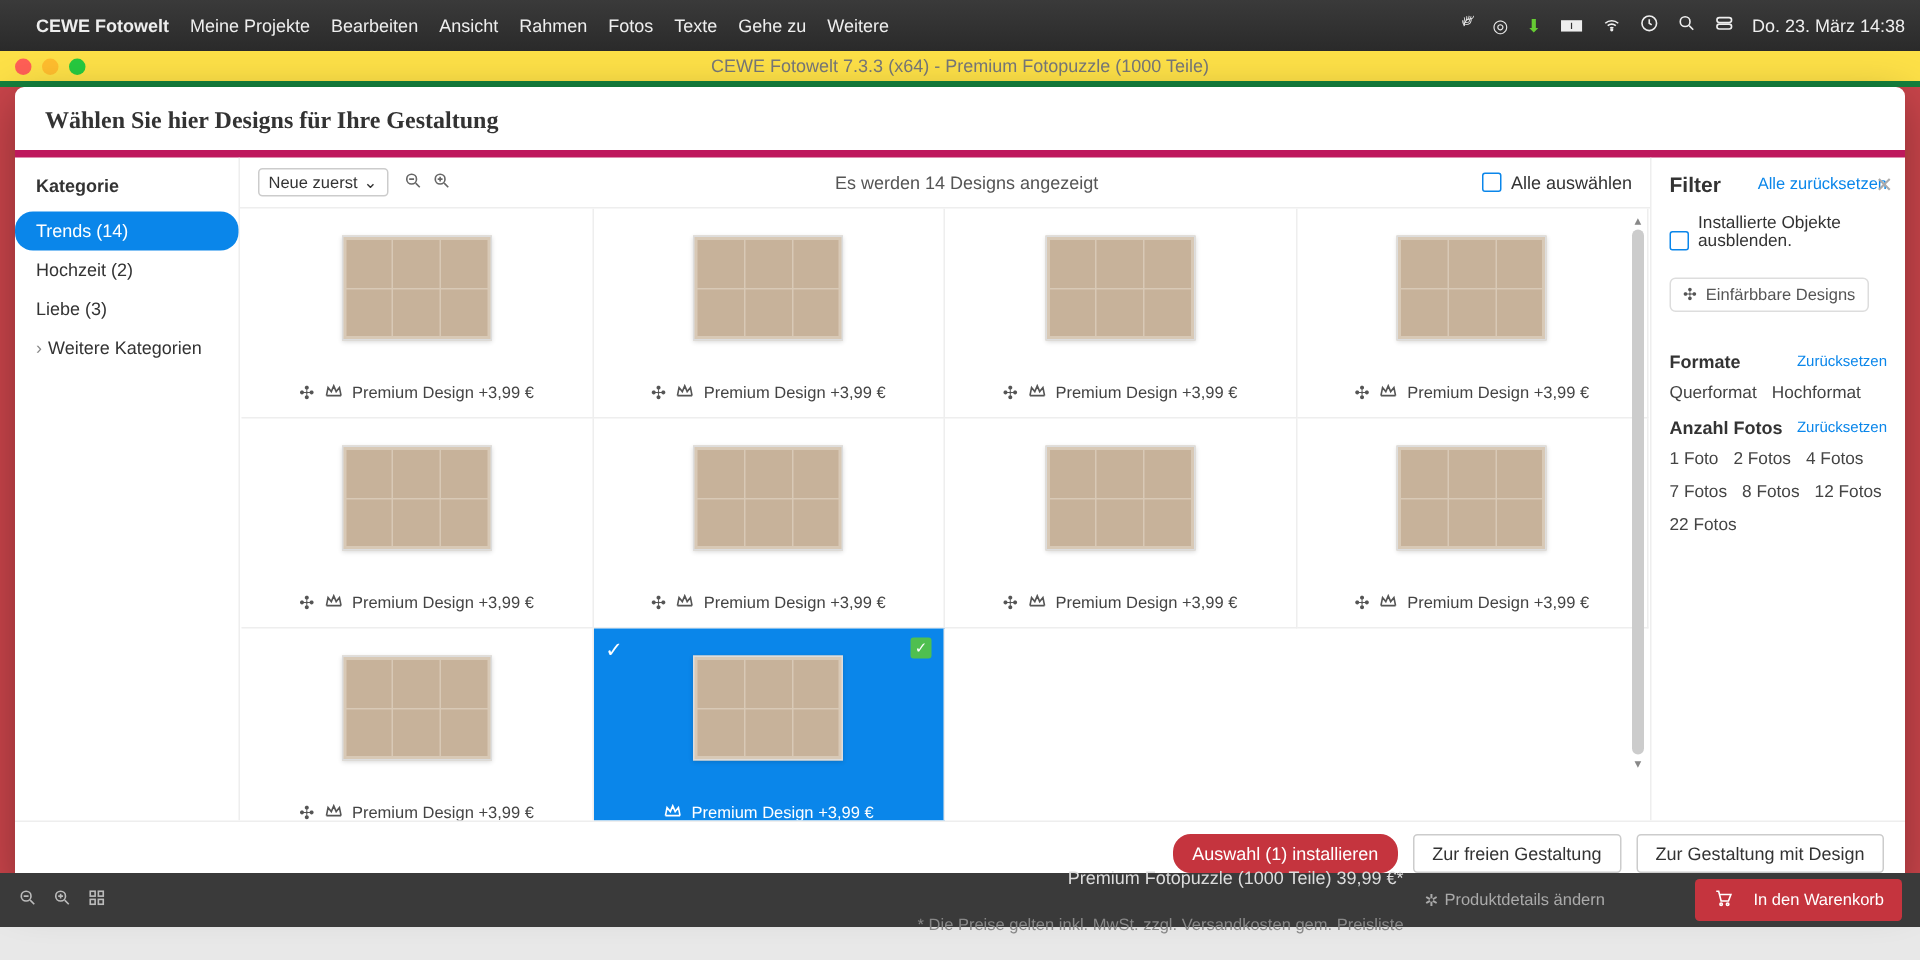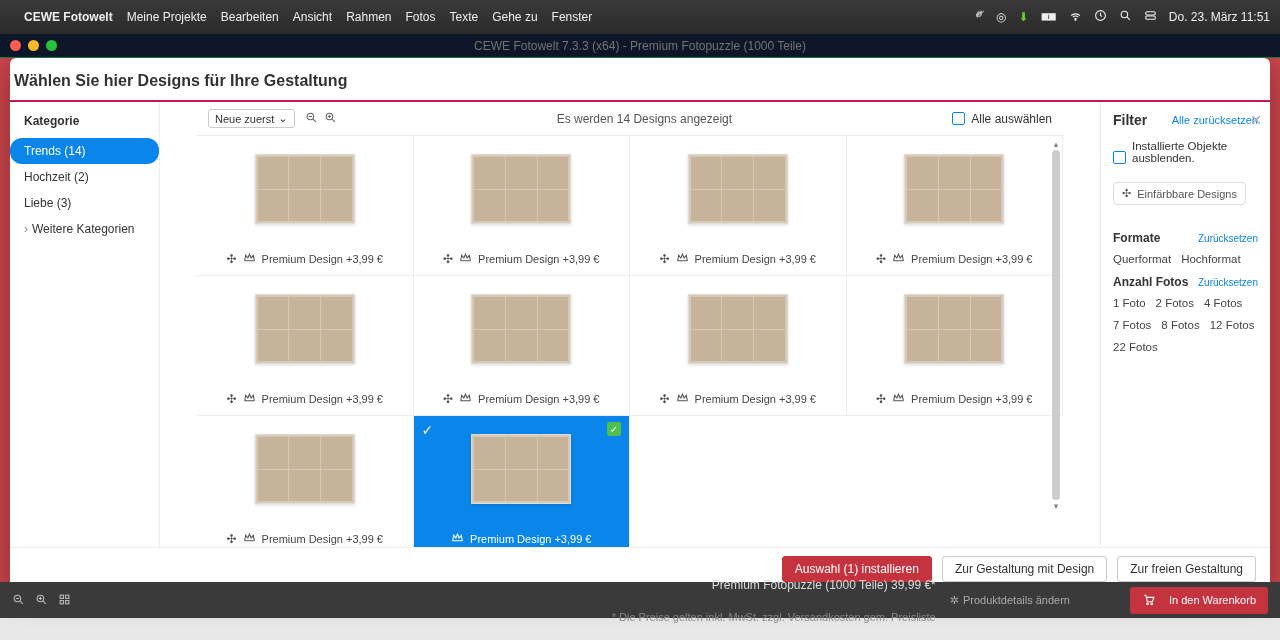--- a/index.html
+++ b/index.html
@@ -6,42 +6,42 @@
 body { font-family: -apple-system, BlinkMacSystemFont, "Segoe UI", sans-serif; background: #e8e8e8; width: 1280px; height: 640px; overflow: hidden; font-size: 12px; color: #333; }
 
 
 .menubar { background: linear-gradient(#3a3a3a,#2a2a2a); color: #eee; height: 34px; display: flex; align-items: center; padding: 0 10px; font-size: 12px; gap: 14px; }
 .menubar .apple { font-size: 14px; }
 .menubar .appname { font-weight: 600; }
 .menubar .right { margin-left: auto; display: flex; gap: 12px; align-items: center; }
 .menubar .right span { font-size: 12px; }
 
 
-.titlebar { background: #0f172a; height: 24px; display: flex; align-items: center; font-size: 12px; color: #777; border-bottom: 1px solid #15803d; position: relative; }
+.titlebar { background: #fde047; height: 24px; display: flex; align-items: center; font-size: 12px; color: #777; border-bottom: 4px solid #15803d; position: relative; }
 .traffic { display: flex; gap: 7px; margin-left: 10px; }
 .traffic span { width: 11px; height: 11px; border-radius: 50%; display: block; }
 .tr-close { background: #ff5f56; } .tr-min { background: #ffbd2e; } .tr-max { background: #27c93f; }
 .titlebar .title { position: absolute; left: 0; right: 0; text-align: center; pointer-events: none; }
 
 
 .backdrop { background: #c8444a; height: 560px; position: relative; }
 
 
 .bottombar { position: absolute; bottom: 0; left: 0; right: 0; height: 36px; background: #3a3a3a; display: flex; align-items: center; color: #bbb; font-size: 11px; padding: 0 12px; }
 .bottombar .zooms { display: flex; gap: 10px; }
 .bottombar .price-area { margin-left: auto; text-align: right; margin-right: 14px; }
 .bottombar .price-area .main { color: #ddd; font-size: 12px; }
 .bottombar .price-area .sub { color: #888; font-size: 11px; margin-top: 19px; }
 .bottombar .details { color: #aaa; display: flex; align-items: center; gap: 4px; margin-right: 12px; }
 .bottombar .cart { background: #c5343e; color: #fff; padding: 6px 12px; border-radius: 3px; display: flex; gap: 14px; align-items: center; margin-left: 48px; }
 
 
 .modal { position: absolute; top: 0; left: 10px; right: 10px; bottom: 28px; background: #fff; border-radius: 6px; display: flex; flex-direction: column; box-shadow: 0 8px 30px rgba(0,0,0,0.3); }
-.modal-header { padding: 14px 20px 10px 4px; font-size: 16px; font-weight: 600; color: #333; }
-.modal-body { flex: 1; display: flex; overflow: hidden; border-top: 2px solid #be185d; gap: 36px; }
+.modal-header { padding: 14px 20px 10px 20px; font-size: 16px; font-weight: 600; color: #333; font-family: Liberation Serif, serif; }
+.modal-body { flex: 1; display: flex; overflow: hidden; border-top: 5px solid #be185d; }
 
 
 .sidebar { width: 150px; border-right: 1px solid #eee; padding-top: 8px; }
 .sidebar .heading { font-size: 12px; font-weight: 600; padding: 4px 14px 10px; }
 .sidebar .item { padding: 6px 14px; font-size: 12px; cursor: pointer; border-radius: 12px; }
 .sidebar .item.active { background: #0a86ea; color: #fff; }
 .sidebar .item.expand::before { content: "›"; display: inline-block; margin-right: 4px; transform: rotate(0); color: #888; }
 
 
 .centre { flex: 1; display: flex; flex-direction: column; position: relative; }
@@ -80,38 +80,38 @@
 .filter .chk { width: 13px; height: 13px; border: 1.5px solid #0a86ea; border-radius: 2px; flex-shrink: 0; }
 .filter .pillrow { border: 1px solid #ddd; border-radius: 4px; padding: 4px 8px; display: inline-flex; gap: 6px; align-items: center; font-size: 11px; color: #555; margin: 6px 0 16px; }
 .filter .section-head { display: flex; align-items: center; font-weight: 600; margin-top: 10px; font-size: 12px; }
 .filter .section-head .zr { margin-left: auto; font-size: 10px; color: #0a86ea; font-weight: 400; }
 .filter .chips { display: flex; flex-wrap: wrap; gap: 10px; margin: 8px 0; font-size: 11.5px; color: #444; }
 .filter .chips span { cursor: pointer; }
 
 
 .modal-footer { border-top: 1px solid #eee; padding: 8px 14px; display: flex; justify-content: flex-end; gap: 10px; }
 .btn { padding: 5px 12px; border-radius: 3px; font-size: 12px; cursor: pointer; border: 1px solid #ccc; background: #fff; }
-.btn.primary { background: #c5343e; color: #fff; border-color: #c5343e; }
+.btn.primary { background: #c5343e; color: #fff; border-color: #c5343e; border-radius: 12px; }
 
 svg.icon { width: 13px; height: 13px; }
 </style>
 </head>
 <body>
 
 <div class="menubar">
   <span class="apple"></span>
   <span class="appname">CEWE Fotowelt</span>
   <span>Meine Projekte</span>
   <span>Bearbeiten</span>
   <span>Ansicht</span>
   <span>Rahmen</span>
   <span>Fotos</span>
   <span>Texte</span>
   <span>Gehe zu</span>
-  <span>Fenster</span>
+  <span>Weitere</span>
   <div class="right">
     <span>༗</span>
     <span>◎</span>
     <span style="color:#6c3">⬇</span>
     <span>🀰</span>
     <span>
       <svg class="icon" viewBox="0 0 24 24" fill="none" stroke="currentColor" stroke-width="2">
           <path d="M4 12 a12 12 0 0 1 16 0 M7 15 a8 8 0 0 1 10 0 M10 18 a4 4 0 0 1 4 0"></path>
           <circle cx="12" cy="20" r="1" fill="currentColor"></circle>
         </svg>
@@ -127,21 +127,21 @@
           <circle cx="10" cy="10" r="6"></circle>
           <path d="M20 20l-5-5"></path>
         </svg>
     </span>
     <span>
       <svg class="icon" viewBox="0 0 24 24" fill="none" stroke="currentColor" stroke-width="2">
           <rect x="3" y="5" width="18" height="6" rx="3"></rect>
           <rect x="3" y="13" width="18" height="6" rx="3"></rect>
         </svg>
     </span>
-    <span>Do. 23. März  11:51</span>
+    <span>Do. 23. März  14:38</span>
   </div>
 </div>
 
 <div class="titlebar">
   <div class="traffic">
     <span class="tr-close"></span>
     <span class="tr-min"></span>
     <span class="tr-max"></span>
   </div>
   <div class="title">CEWE Fotowelt 7.3.3 (x64) - Premium Fotopuzzle (1000 Teile)</div>
@@ -403,22 +403,22 @@
           <span>8 Fotos</span>
           <span>12 Fotos</span>
           <span>22 Fotos</span>
         </div>
       </div>
 
     </div>
 
     <div class="modal-footer">
       <div class="btn primary">Auswahl (1) installieren</div>
+      <div class="btn">Zur freien Gestaltung</div>
       <div class="btn">Zur Gestaltung mit Design</div>
-      <div class="btn">Zur freien Gestaltung</div>
     </div>
   </div>
 
   <div class="bottombar">
     <div class="zooms">
       <span><svg class="icon" viewBox="0 0 24 24" fill="none" stroke="currentColor" stroke-width="2">
             <circle cx="10" cy="10" r="6"></circle>
             <path d="M7 10h6 M20 20l-5-5"></path>
           </svg></span>
       <span><svg class="icon" viewBox="0 0 24 24" fill="none" stroke="currentColor" stroke-width="2">

